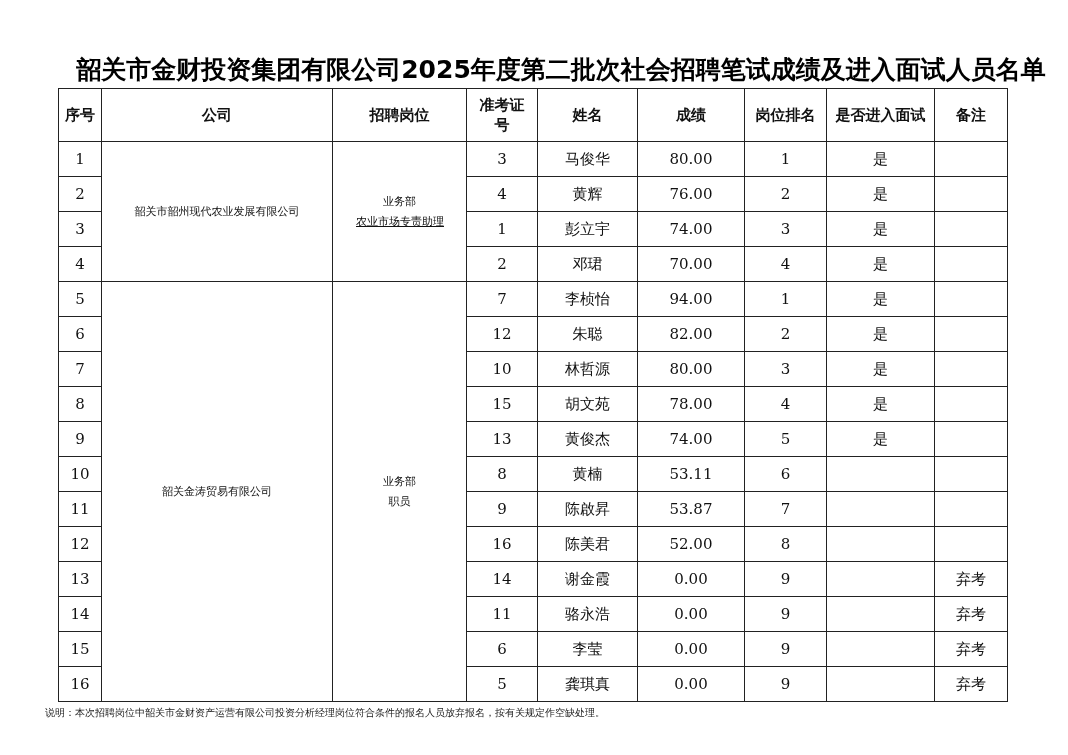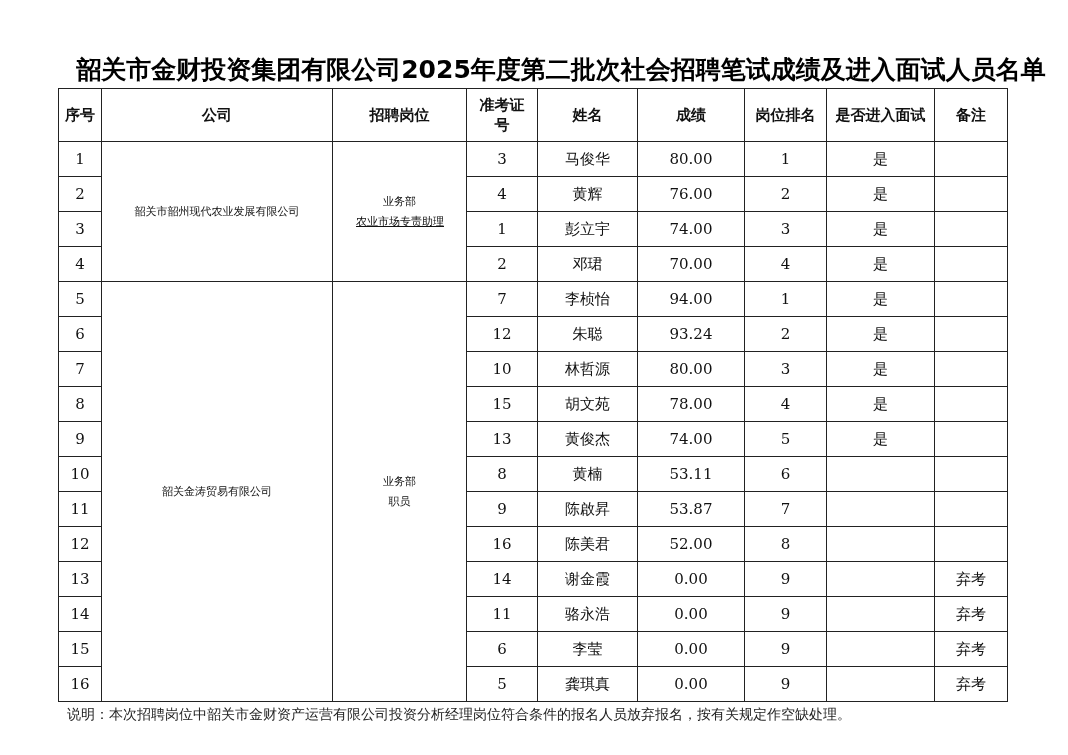--- a/index.html
+++ b/index.html
@@ -3,21 +3,21 @@
 <meta charset="utf-8">
 <style>
   html, body { margin: 0; padding: 0; background: #ffffff; }
   body { width: 1068px; height: 755px; position: relative; overflow: hidden; font-family: "DejaVu Serif", "Liberation Serif", serif; color: #111; }
   .title { position: absolute; left: 0; top: 52px; width: 1068px; text-align: center; font-family: "DejaVu Sans", "Liberation Sans", sans-serif; font-weight: bold; font-size: 25px; letter-spacing: 0px; line-height: 36px; color: #000; margin-left: 27px; }
   table.roster { position: absolute; left: 58px; top: 88px; border-collapse: collapse; table-layout: fixed; width: 949px; padding-left: 32px; }
   table.roster th, table.roster td { border: 1px solid #222; text-align: center; vertical-align: middle; padding: 0; }
   table.roster th { height: 52px; font-family: "DejaVu Sans", "Liberation Sans", sans-serif; font-weight: bold; font-size: 15px; line-height: 20px; }
   table.roster td { height: 34px; font-size: 15px; line-height: 20px; }
   table.roster td.merged { font-size: 11px; line-height: 20px; padding: 0 6px; }
-  .note { position: absolute; left: 67px; top: 706px; font-size: 14px; color: #222; }
+  .note { position: absolute; left: 45px; top: 706px; font-size: 10px; color: #222; }
 </style>
 </head>
 <body>
 
 <div class="title">韶关市金财投资集团有限公司2025年度第二批次社会招聘笔试成绩及进入面试人员名单</div>
 
 <table class="roster">
   <colgroup>
     <col style="width:43px">
       <col style="width:231px">
@@ -97,21 +97,21 @@
       <td>李桢怡</td>
       <td>94.00</td>
       <td>1</td>
       <td>是</td>
       <td></td>
     </tr>
     <tr>
       <td>6</td>
       <td>12</td>
       <td>朱聪</td>
-      <td>93.24</td>
+      <td>82.00</td>
       <td>2</td>
       <td>是</td>
       <td></td>
     </tr>
     <tr>
       <td>7</td>
       <td>10</td>
       <td>林哲源</td>
       <td>80.00</td>
       <td>3</td>

